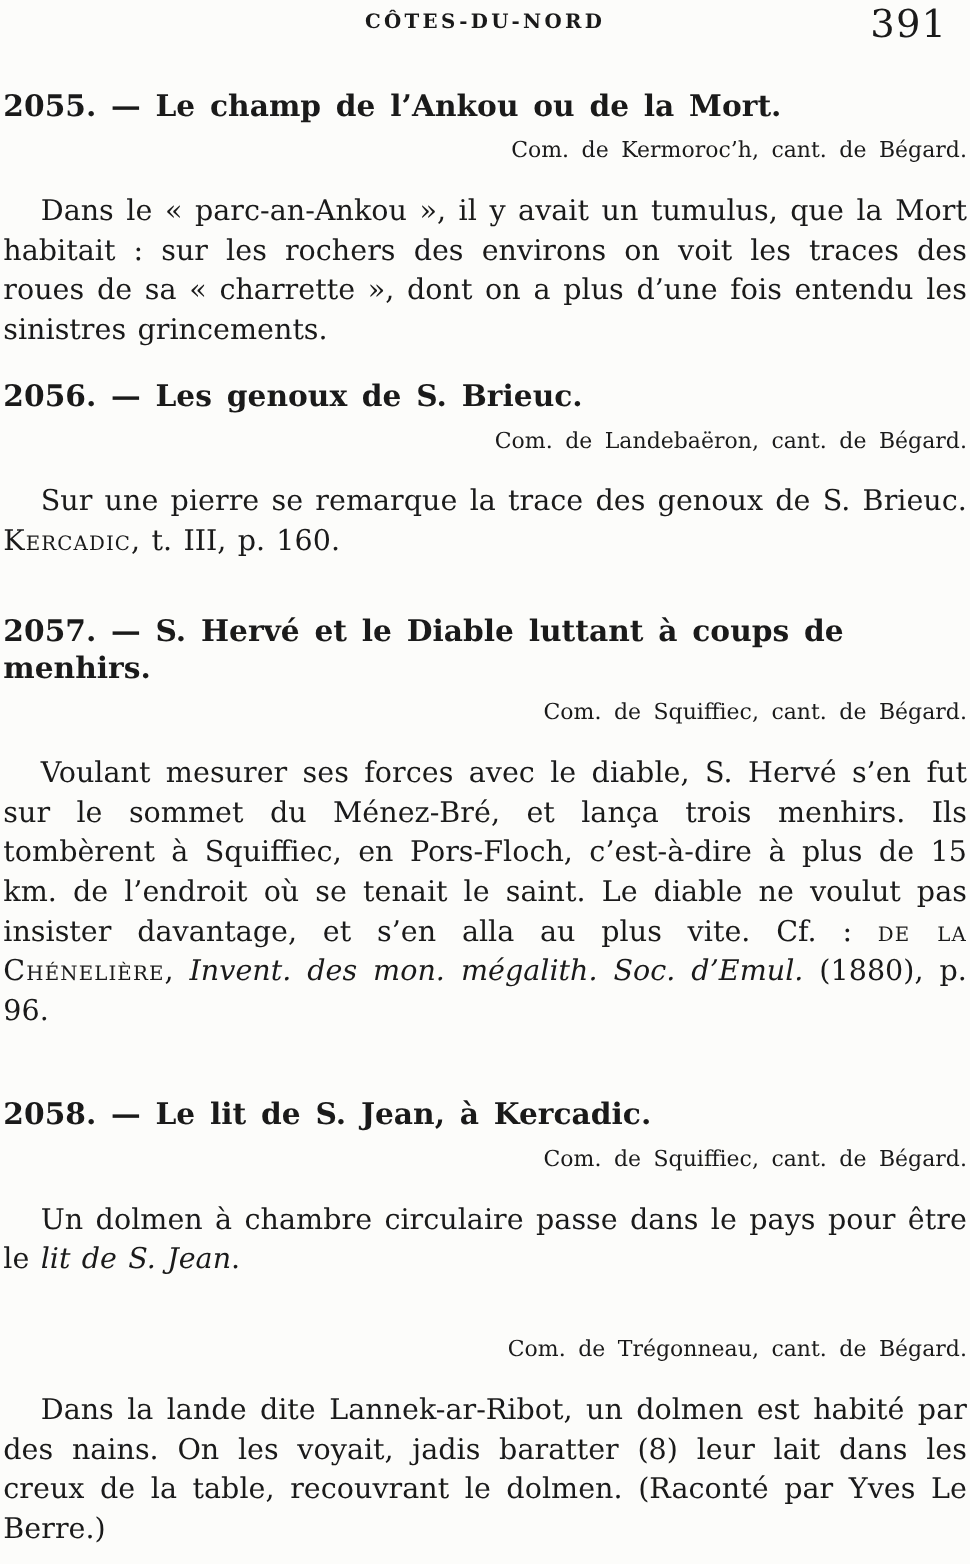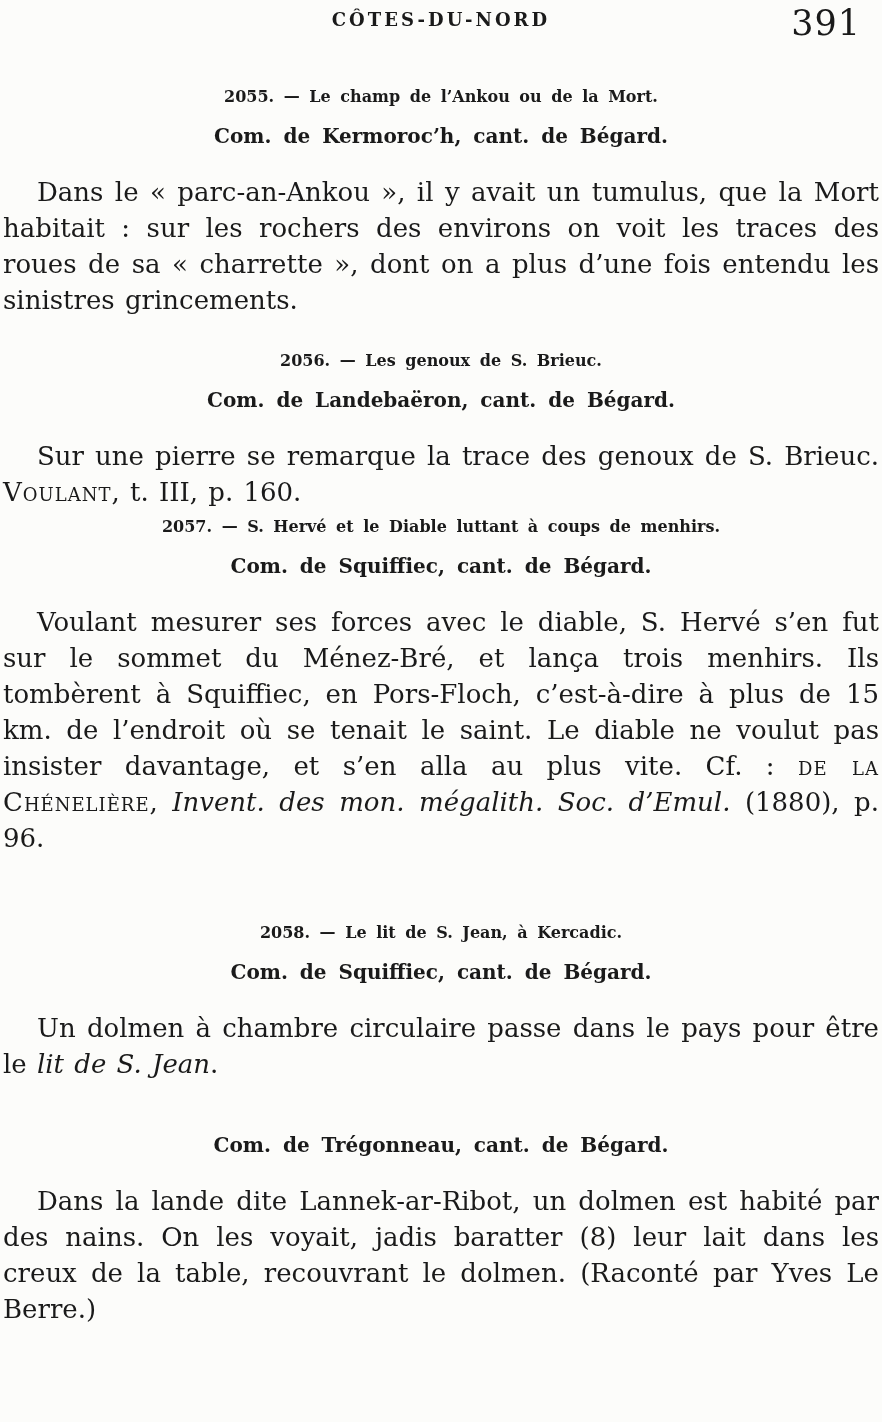--- a/index.html
+++ b/index.html
@@ -26,45 +26,44 @@
   .page-number {
     position: absolute;
     right: 18px;
     top: -3px;
     font-size: 35px;
     letter-spacing: 1px;
   }
   .entry { margin: 0; }
   .entry-title {
     margin: 0;
-    text-align: center;
     font-weight: bold;
-    font-size: 16px;
+    font-size: 27px;
     word-spacing: 4px;
     line-height: 33px;
   }
   .entry-commune {
     margin: 10px 0 0 0;
-    text-align: center;
-    font-weight: bold;
+    text-align: right;
+    font-weight: normal;
     font-size: 20px;
     word-spacing: 5px;
     line-height: 27px;
   }
   .entry-body {
     margin: 24px 0 0 0;
     font-size: 26px;
     line-height: 36px;
     text-align: justify;
     text-indent: 34px;
     word-spacing: 2px;
   }
   .mt-e0 { margin-top: 40px; }
   .mt-e1 { margin-top: 26px; }
-  .mt-e2 { }
+  .mt-e2 { margin-top: 48px; }
   .mt-e3 { margin-top: 60px; }
   .mt-e4 { margin-top: 50px; }
   .sc { font-variant: small-caps; letter-spacing: 1px; }
   .it { font-style: italic; }
 </style>
 </head>
 <body>
 
 <div class="page">
 
@@ -75,21 +74,21 @@
 
   <section class="entry mt-e0">
     <h2 class="entry-title">2055. — Le champ de l’Ankou ou de la Mort.</h2>
     <h3 class="entry-commune">Com. de Kermoroc’h, cant. de Bégard.</h3>
     <p class="entry-body"><span>Dans le « parc-an-Ankou », il y avait un tumulus, que la Mort habitait : sur les rochers des environs on voit les traces des roues de sa « charrette », dont on a plus d’une fois entendu les sinistres grincements.</span></p>
   </section>
 
   <section class="entry mt-e1">
     <h2 class="entry-title">2056. — Les genoux de S. Brieuc.</h2>
     <h3 class="entry-commune">Com. de Landebaëron, cant. de Bégard.</h3>
-    <p class="entry-body"><span>Sur une pierre se remarque la trace des genoux de S. Brieuc. </span><span class="sc">Voulant</span><span>, t. III, p. 160.</span></p>
+    <p class="entry-body"><span>Sur une pierre se remarque la trace des genoux de S. Brieuc. </span><span class="sc">Kercadic</span><span>, t. III, p. 160.</span></p>
   </section>
 
   <section class="entry mt-e2">
     <h2 class="entry-title">2057. — S. Hervé et le Diable luttant à coups de menhirs.</h2>
     <h3 class="entry-commune">Com. de Squiffiec, cant. de Bégard.</h3>
     <p class="entry-body"><span>Voulant mesurer ses forces avec le diable, S. Hervé s’en fut sur le sommet du Ménez-Bré, et lança trois menhirs. Ils tombèrent à Squiffiec, en Pors-Floch, c’est-à-dire à plus de 15 km. de l’endroit où se tenait le saint. Le diable ne voulut pas insister davantage, et s’en alla au plus vite. Cf. : </span><span class="sc">de la Chénelière</span><span>, </span><span class="it">Invent. des mon. mégalith. Soc. d’Emul.</span><span> (1880), p. 96.</span></p>
   </section>
 
   <section class="entry mt-e3">
     <h2 class="entry-title">2058. — Le lit de S. Jean, à Kercadic.</h2>

